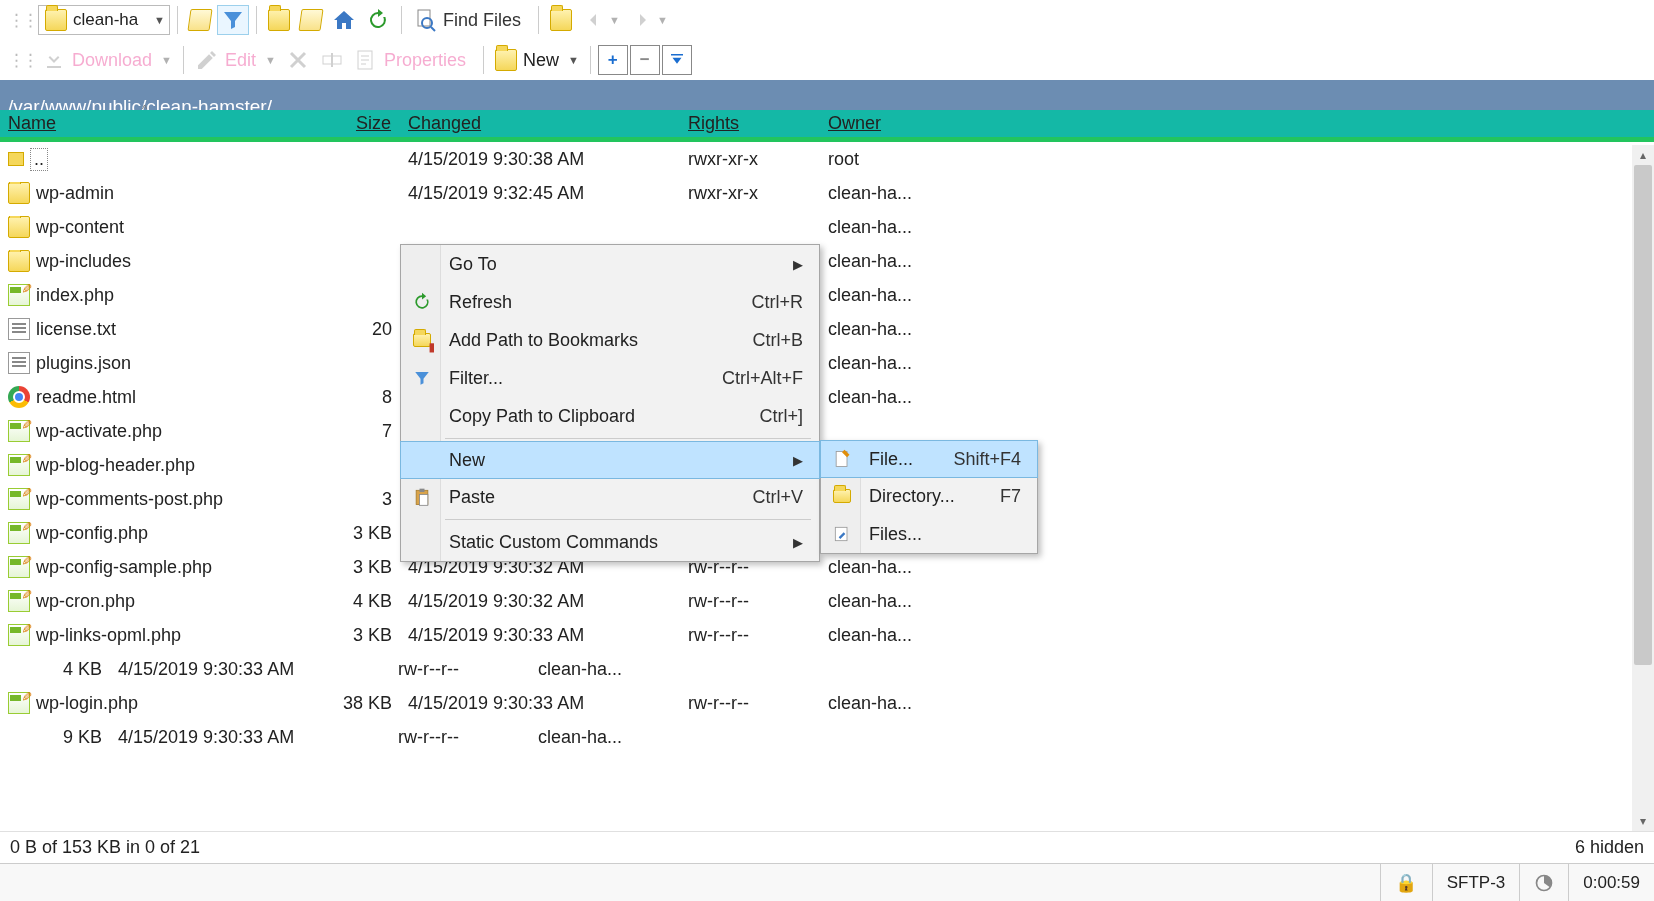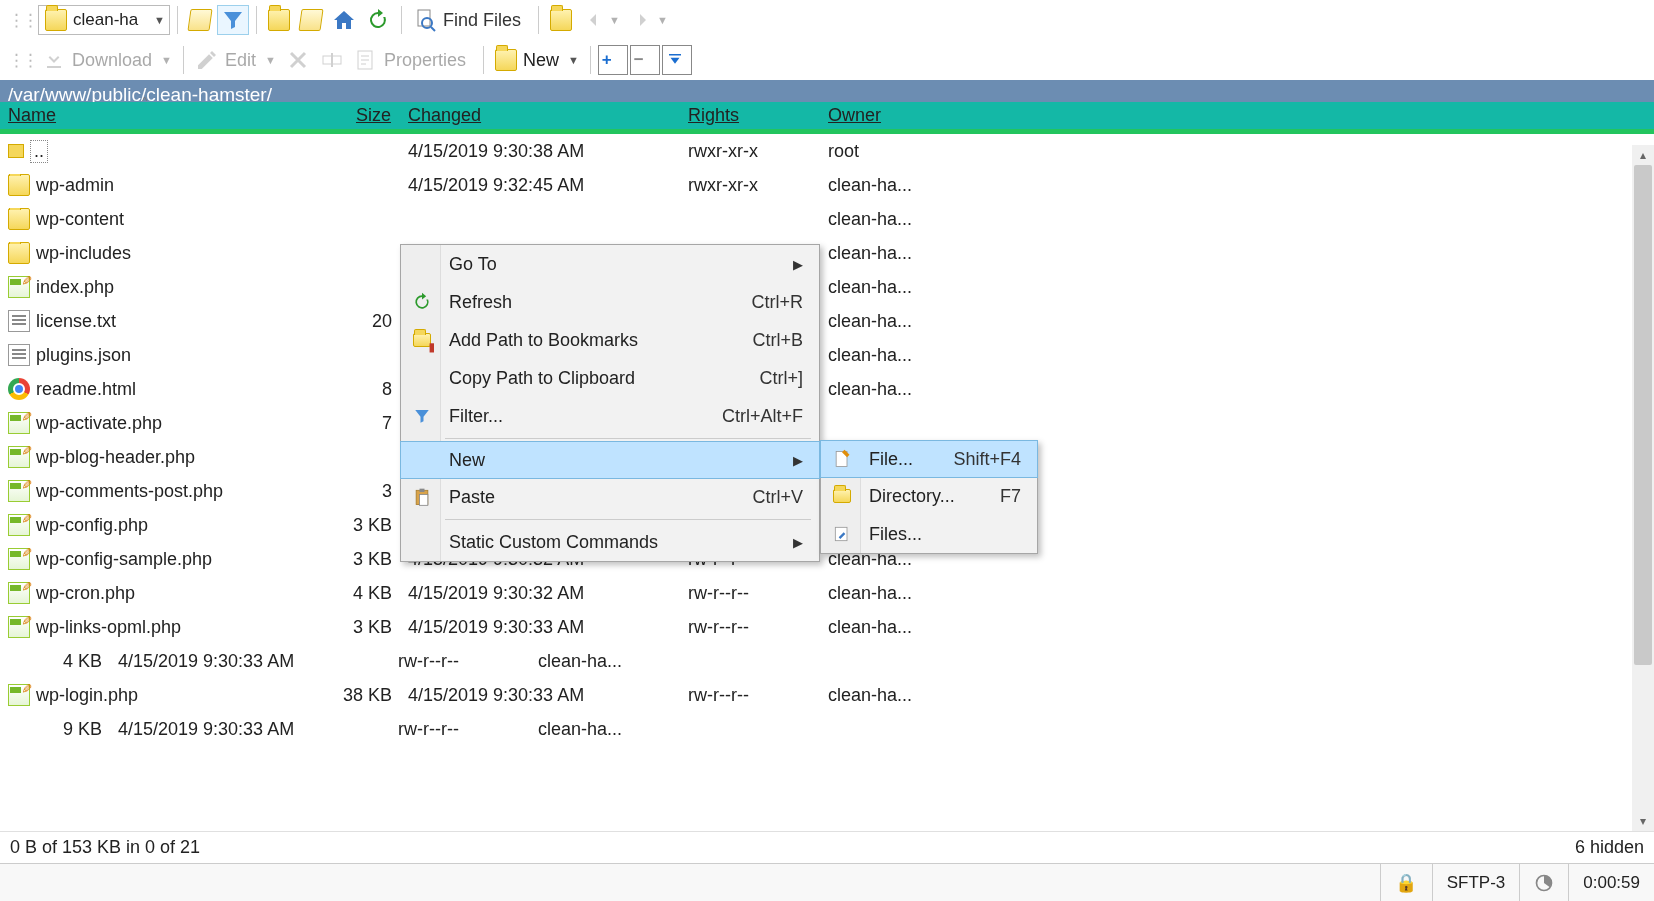--- a/index.html
+++ b/index.html
@@ -1,32 +1,32 @@
 <!DOCTYPE html>
 <html><head>
 <meta charset="utf-8">
 <style>
   * { box-sizing: border-box; margin: 0; padding: 0; }
   body { font-family: "Segoe UI", Arial, sans-serif; font-size: 17px; color: #222; background: #fff; width: 1654px; height: 901px; overflow: hidden; position: relative; }
   
   
   .toolbar { display: flex; align-items: center; height: 40px; padding: 2px 8px; gap: 2px; background: #fff; }
   .toolbar .sep { width: 1px; height: 28px; background: #ccc; margin: 0 5px; }
-  .tbbtn { display: inline-flex; align-items: center; height: 30px; min-width: 30px; padding: 0 3px; border: 1px solid transparent; cursor: default; }
+  .tbbtn { display: inline-flex; align-items: center; justify-content: center; height: 30px; min-width: 30px; padding: 0 3px; border: 1px solid transparent; cursor: default; }
   .tbbtn.disabled { opacity: 0.45; }
   .tblabel { padding: 0 6px; font-size: 18px; color: #333; }
-  .tbbtn.disabled .tblabel { color: #404040; }
+  .tbbtn.disabled .tblabel { color: #ec4899; }
   .dropdown-caret { margin-left: 3px; color: #555; font-size: 11px; }
   
   .addr-combo { display: flex; align-items: center; border: 1px solid #bbb; height: 30px; width: 132px; padding: 0 4px 0 6px; background: #fff; }
   .addr-combo .txt { flex: 1; overflow: hidden; white-space: nowrap; }
   .addr-combo .caret { color: #555; font-size: 11px; }
   
   
-  .pathbar { background: #6c8db2; color: #fff; font-size: 19px; padding: 3px 8px; height: 22px; line-height: 24px; }
+  .pathbar { background: #6c8db2; color: #fff; font-size: 19px; padding: 15px 8px; height: 30px; line-height: 24px; }
   
   
   .list-wrap { position: relative; height: 620px; }
   .list-header { display: flex; border-bottom: 5px solid #22c55e; height: 32px; align-items: center; background: #14b8a6; text-decoration: underline; }
   .list-header .col { padding: 4px 8px; font-size: 18px; color: #222; border-right: 1px solid transparent; position: relative; }
   .list-header .col.sorted::after { content: "^"; position: absolute; top: -6px; left: 50%; transform: translateX(-50%); font-size: 11px; color: #777; }
   .col-name { width: 290px; }
   .col-size { width: 110px; text-align: right; }
   .col-changed { width: 280px; }
   .col-rights { width: 140px; }
@@ -404,31 +404,31 @@
   </div>
   <div class="menu-item">
     <span class="mico">
         <span class="ico ico-folder" style="width:18px;height:14px"></span>
         <span style="position:absolute;right:-2px;bottom:-3px;color:#c0392b;font-size:12px">▮</span>
       </span>
     <span>Add Path to Bookmarks</span>
       <span class="shortcut">Ctrl+B</span>
   </div>
   <div class="menu-item">
-    <span>Copy Path to Clipboard</span>
-      <span class="shortcut">Ctrl+]</span>
-  </div>
-  <div class="menu-item">
     <span class="mico">
         <svg width="18" height="18" viewBox="0 0 24 24">
           <path fill="#4a90d9" d="M3 4h18l-7 9v6l-4 2v-8z"></path>
         </svg>
       </span>
     <span>Filter...</span>
       <span class="shortcut">Ctrl+Alt+F</span>
+  </div>
+  <div class="menu-item">
+    <span>Copy Path to Clipboard</span>
+      <span class="shortcut">Ctrl+]</span>
   </div>
   <div class="menu-sep"></div>
   <div class="menu-item hl">
     <span>New</span>
       <span class="sub-arrow">▶</span>
   </div>
   <div class="menu-item">
     <span class="mico">
         <svg width="20" height="20" viewBox="0 0 24 24">
           <rect x="5" y="4" width="14" height="17" fill="#d9a34a" stroke="#a67c2e"></rect>

